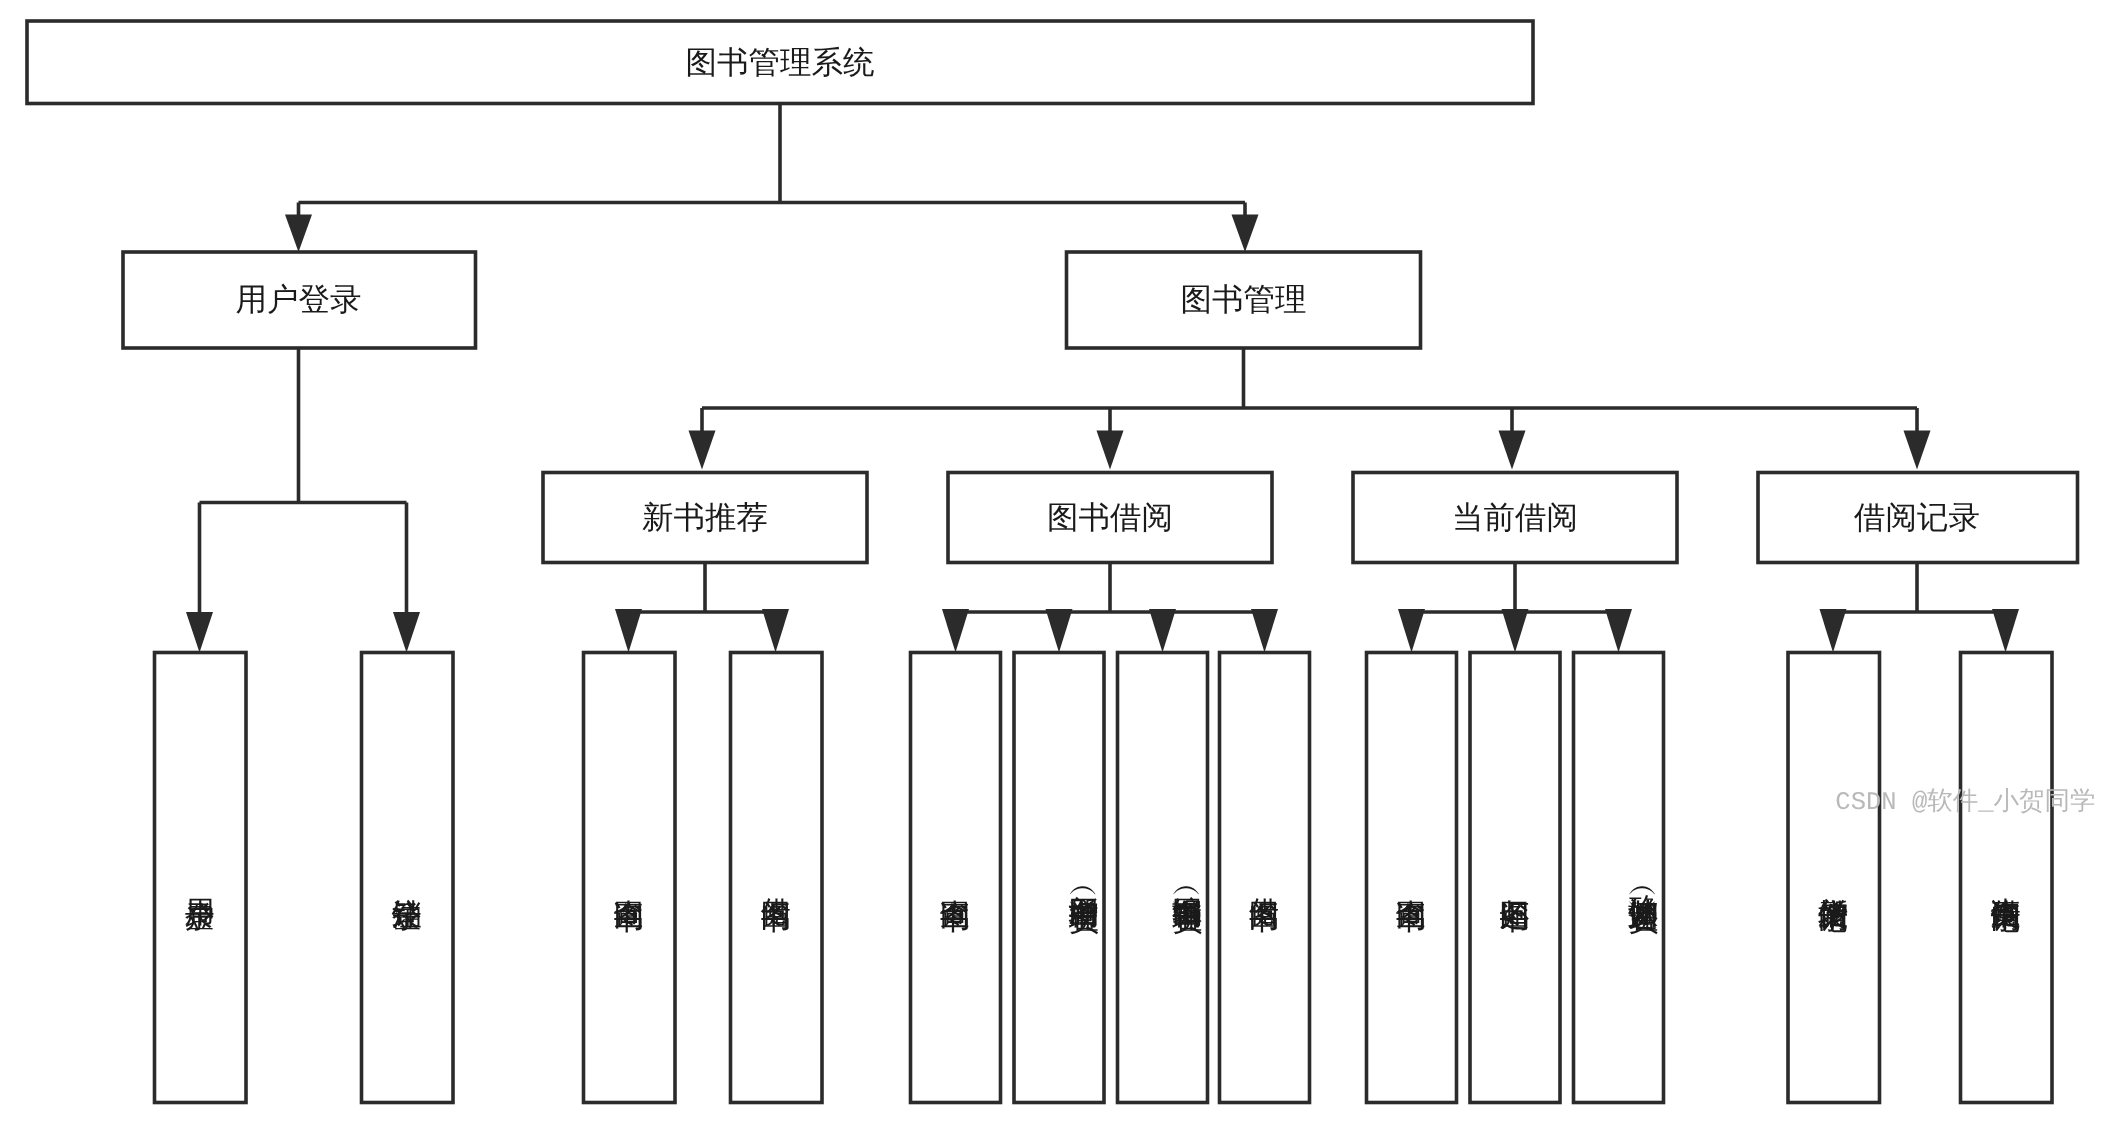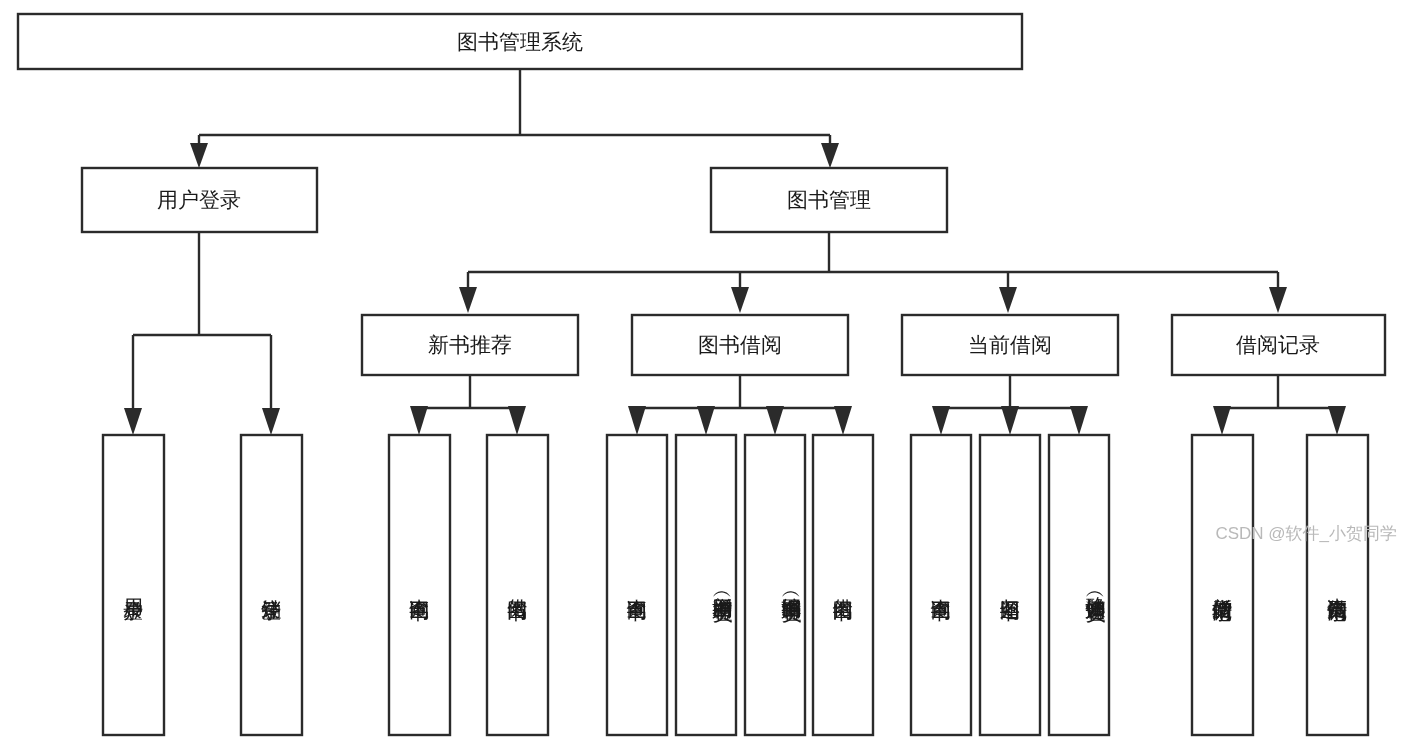--- a/index.html
+++ b/index.html
@@ -64,21 +64,21 @@
     line-height: 1.32;
     color: #1a1a1a;
     letter-spacing: 1px;
     white-space: nowrap;
     pointer-events: none;
   }
   .watermark {
     position: absolute;
     right: 8px;
     bottom: 4px;
-    font-family: Liberation Sans, sans-serif;
+    font-family: Liberation Mono, monospace;
     font-size: 17px;
     color: #b9b9b9;
     white-space: nowrap;
     user-select: none;
   }
 </style>
 </head>
 <body>
 
 <div id="diagram-root">

